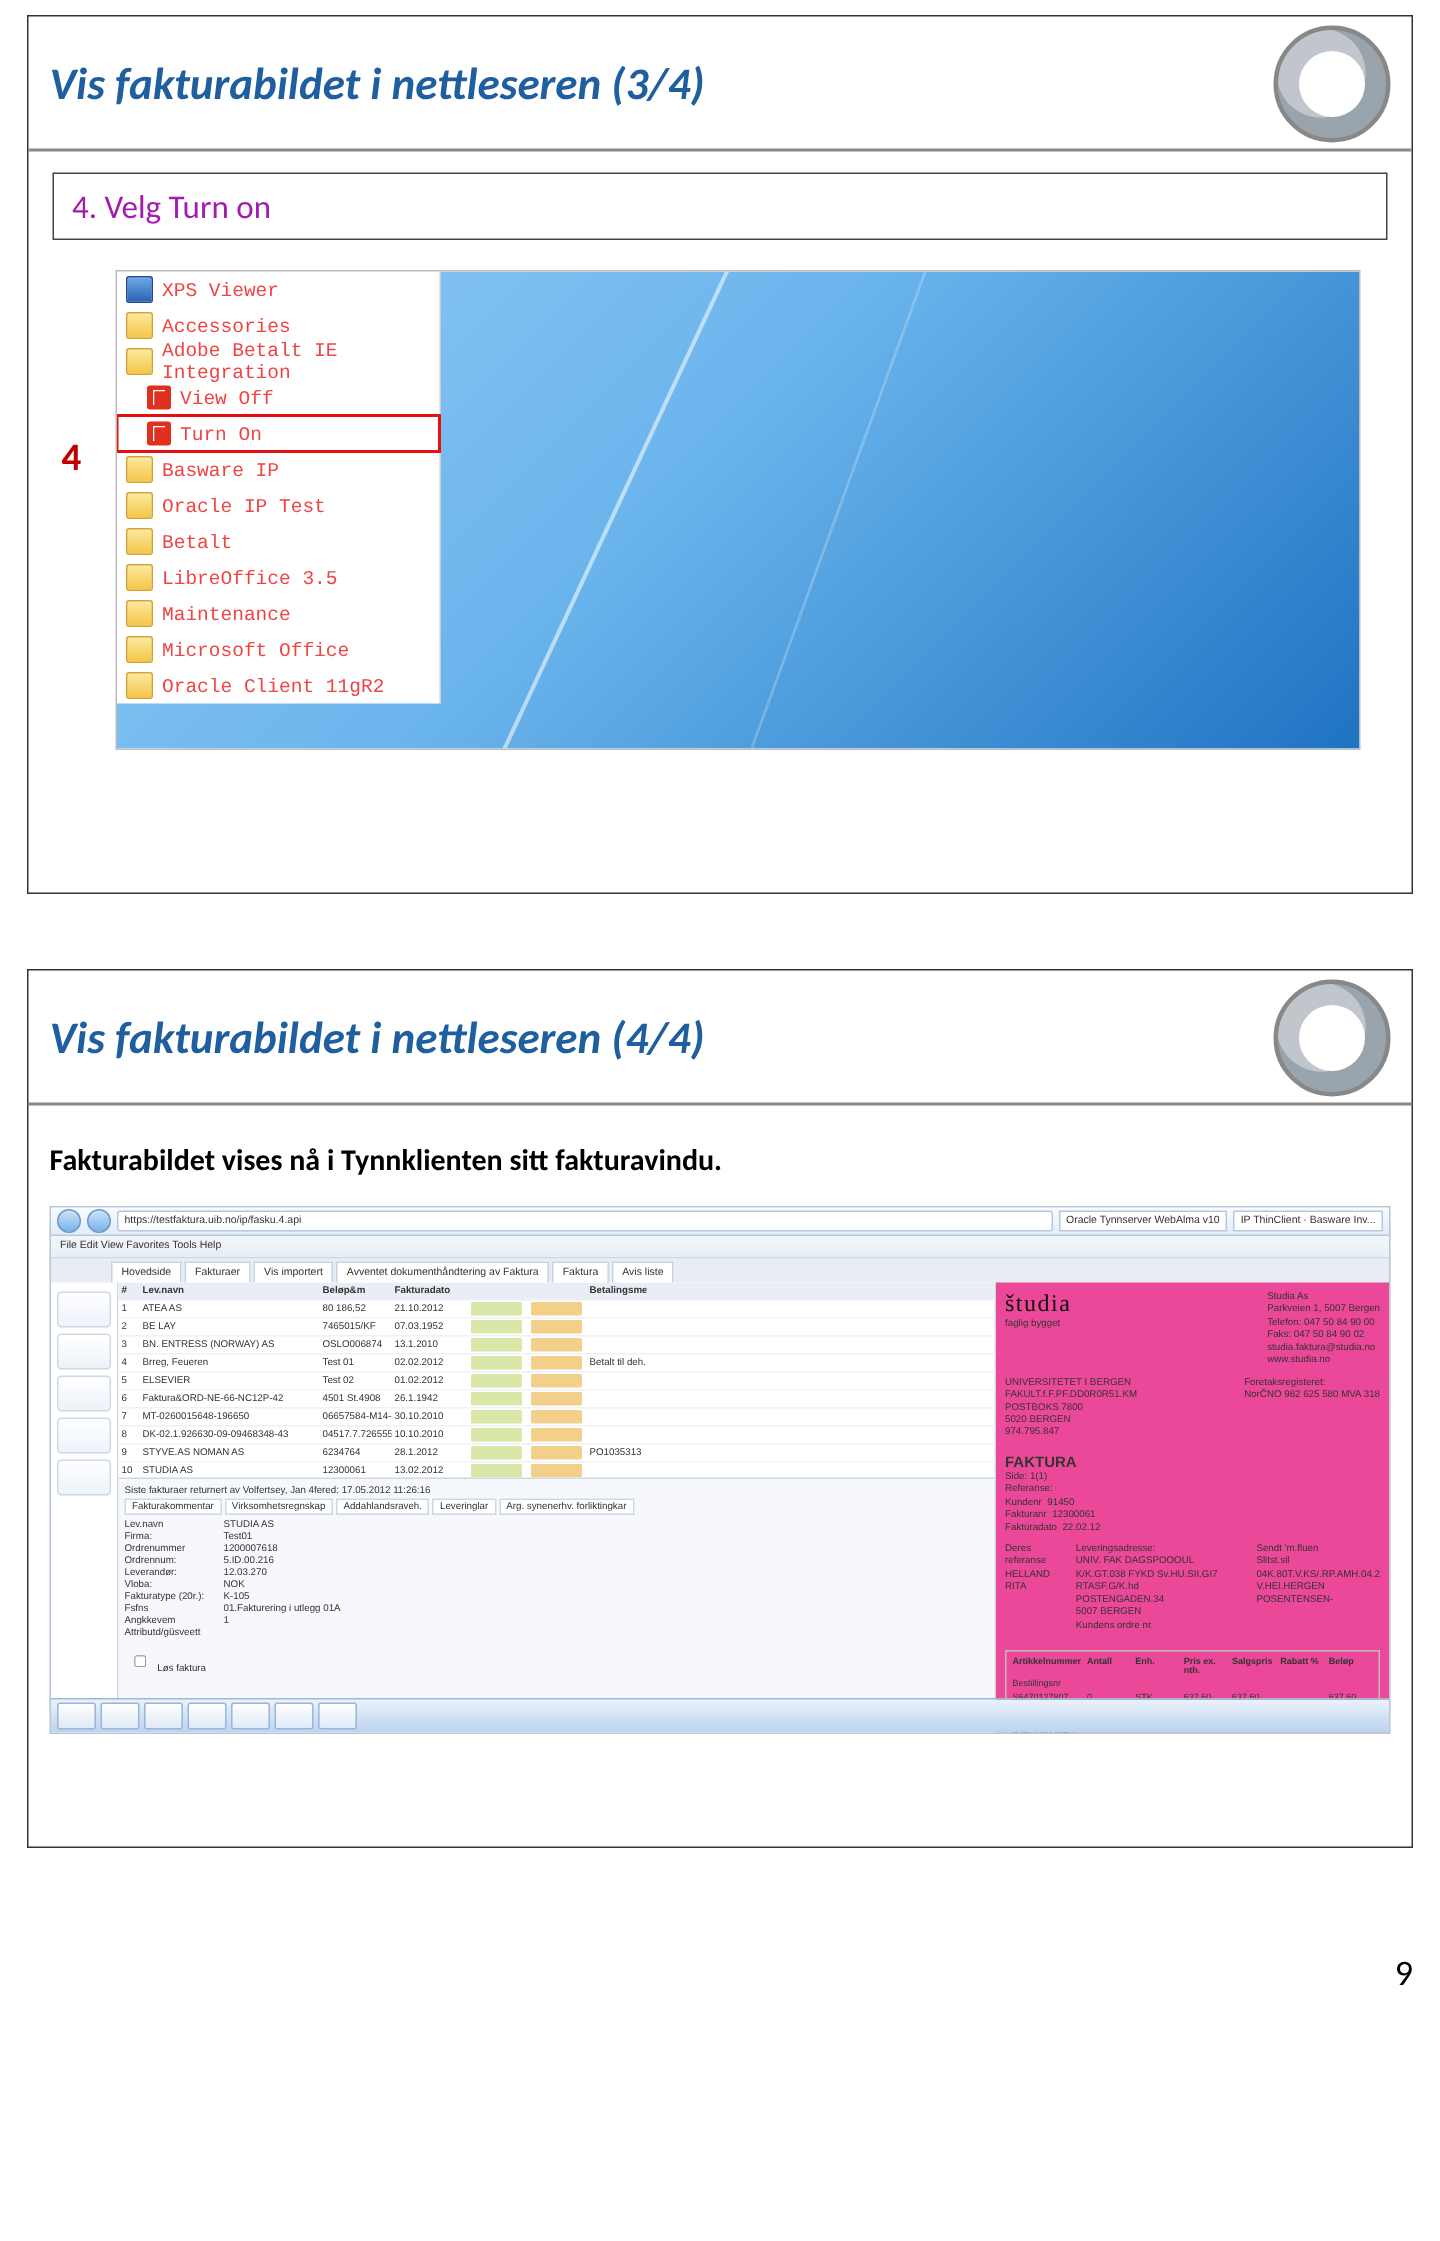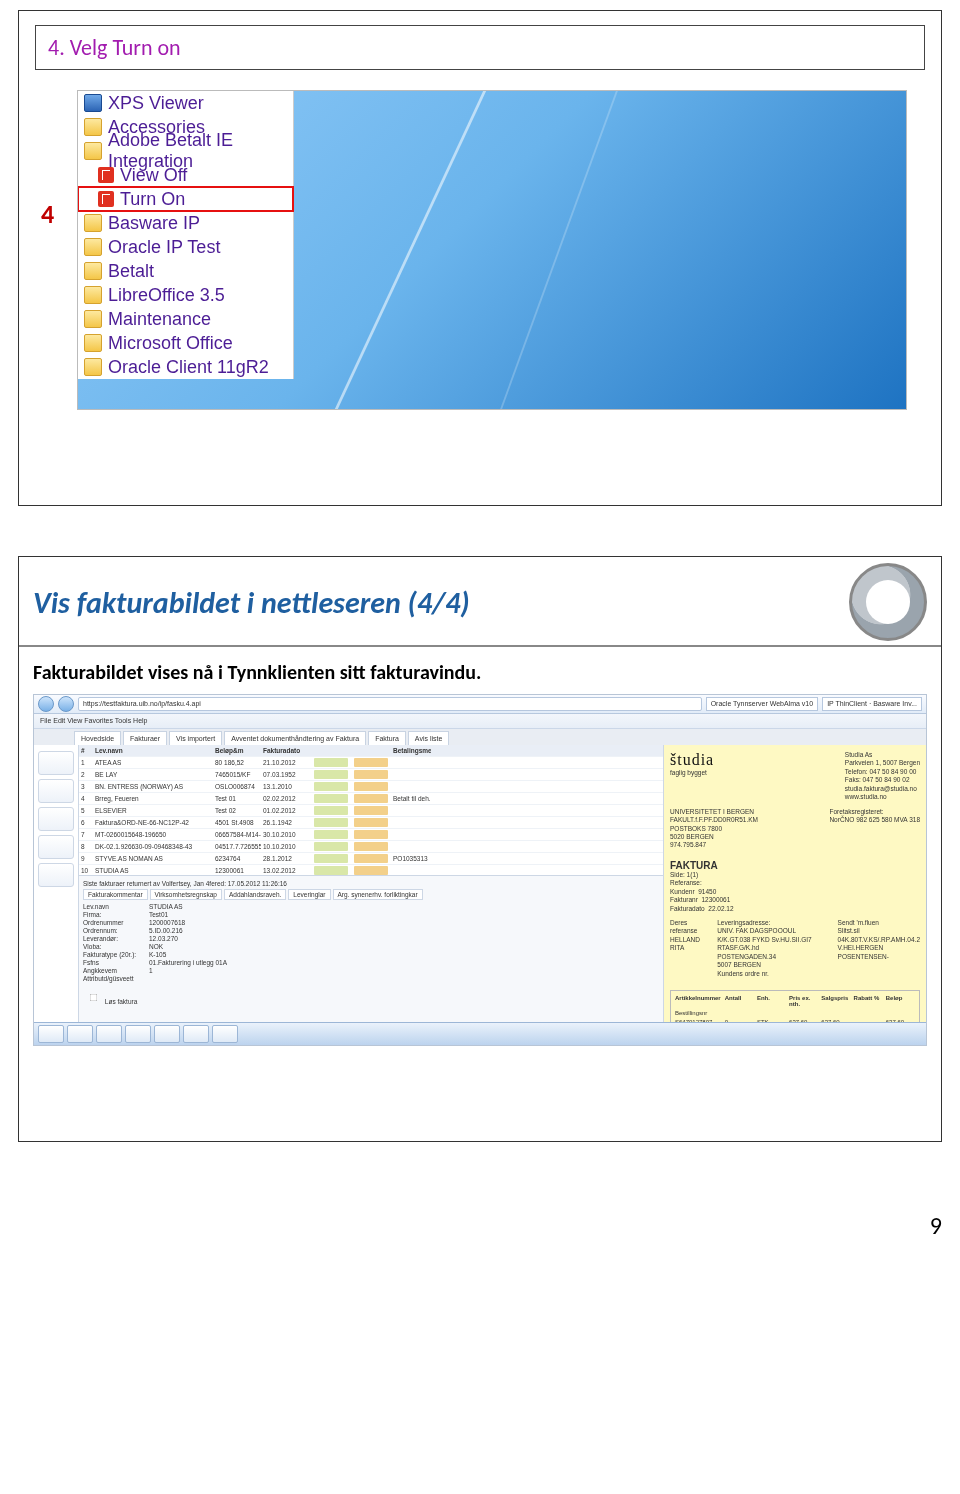--- a/index.html
+++ b/index.html
@@ -15,29 +15,29 @@
   .txtframe{border:1.5px solid #444;padding:8px 12px;margin:6px 2px 10px}
   .txtframe p{margin:0;font-size:22px;color:#a21caf}
   .s1row{position:relative;height:320px;margin-top:20px}
   .step-num{position:absolute;left:8px;top:108px;font-size:26px;font-weight:700;color:#c00000}
   .panel-wrap{position:absolute;left:44px;right:20px;top:0;bottom:0;border:1px solid #bbb;overflow:hidden}
   .sky{position:absolute;inset:0;background:linear-gradient(135deg,#8ec9f7 0%,#6ab4ec 45%,#1e73c2 100%)}
   .sky:before,.sky:after{content:"";position:absolute;background:rgba(255,255,255,.55)}
   .sky:before{left:40%;top:0;width:3px;height:100%;transform:skewX(-25deg)}
   .sky:after{left:58%;top:0;width:2px;height:100%;transform:skewX(-20deg);opacity:.4}
   .menu{position:absolute;left:0;top:0;width:215px;background:#fff;border-right:1px solid #ccc}
-  .menu-item{display:flex;align-items:center;height:24px;padding:0 6px;font-family:Liberation Sans, sans-serif;font-size:18px;color:#4c1d95;gap:6px}
+  .menu-item{display:flex;align-items:center;height:24px;padding:0 6px;font-family:Liberation Mono, monospace;font-size:13px;color:#ef4444;gap:6px}
   .menu-item.highlight{outline:2px solid #e61010;outline-offset:-1px}
   .mi-icon{width:16px;height:16px;flex:0 0 16px;display:inline-block}
   .ic-folder{background:linear-gradient(#fde9a0,#f4c648);border:1px solid #d5a22e;border-radius:2px}
   .ic-xps{background:linear-gradient(#6fa8e8,#2c64b4);border:1px solid #1a4a91;border-radius:2px}
   .ic-pdf{background:#e03020;border-radius:2px;position:relative}
   .ic-pdf:after{content:"";position:absolute;inset:3px 4px;border:1.5px solid #fff;border-right:none;border-bottom:none;border-radius:0 0 6px 0}
   
-  .body2 p{margin:4px 0;font-size:20px;line-height:1.35}
+  .body2 p{margin:16px 0;font-size:20px;line-height:1.35}
   .body2 b{font-weight:700}
   .screenshot{margin-top:8px;background:#eef3f7;border:1px solid #b8c5d6;height:350px;font-family:"Segoe UI",Tahoma,sans-serif;font-size:7px;color:#333;position:relative;overflow:hidden}
   .ss-top{height:18px;background:linear-gradient(#f9fbff,#e2ecf8);border-bottom:1px solid #b7c8de;display:flex;align-items:center;gap:4px;padding:0 4px}
   .rnd{width:14px;height:14px;border-radius:50%;background:linear-gradient(#cde4fb,#7ab1e7);border:1px solid #6a98c9}
   .addr{flex:1;height:12px;background:#fff;border:1px solid #b6c7de;border-radius:2px;padding:0 4px;line-height:12px}
   .tab{height:12px;background:#fff;border:1px solid #b6c7de;padding:0 4px;line-height:12px}
   .ss-menu{height:14px;background:linear-gradient(#f3f6fb,#e7eef7);border-bottom:1px solid #cbd7e8;padding:0 6px;line-height:14px}
   .ss-tabs{height:16px;background:#e9edf3;border-bottom:1px solid #c8d3e2;display:flex;gap:2px;padding:2px 40px 0}
   .ss-tab{height:14px;background:#fff;border:1px solid #c8d3e2;border-bottom:none;padding:0 6px;line-height:13px}
   .ss-main{display:flex;position:absolute;top:50px;left:0;right:0;bottom:0}
@@ -48,38 +48,42 @@
   .gr{display:grid;grid-template-columns:14px 120px 48px 50px 40px 40px 40px;height:11px;line-height:11px;border-bottom:1px solid #eef2f7;font-size:6.5px}
   .gr.hd{background:#e9eef6;font-weight:700}
   .gr>div{padding:0 2px;overflow:hidden;white-space:nowrap}
   .bar{height:9px;margin:1px;border-radius:1px}
   .b1{background:#d9e7a8}
   .b2{background:#f3d08a}
   .detail{flex:1;background:#f6f8fb;padding:4px;font-size:6.5px;overflow:hidden}
   .det-tabs{display:flex;gap:2px;margin-bottom:3px}
   .det-tab{border:1px solid #cdd7e5;background:#fff;padding:1px 4px}
   .det-grid{display:grid;grid-template-columns:60px 1fr;gap:1px 6px}
-  .ss-right{width:250px;background:#fef9c3;padding:6px;font-size:7px;display:flex;flex-direction:column;gap:6px}
+  .ss-right{width:250px;background:#ec4899;padding:6px;font-size:7px;display:flex;flex-direction:column;gap:6px}
   .inv-head{display:flex;justify-content:space-between}
   .brand{font-family:serif;font-size:16px;letter-spacing:1px;color:#111}
   .inv-col{font-size:6.5px;line-height:1.3}
   .inv-title{font-size:10px;font-weight:700;margin-top:4px}
   .inv-box{border:1px solid #bbb;padding:3px;margin-top:6px;font-size:6.5px}
   .inv-tbl{display:grid;grid-template-columns:repeat(7,1fr);gap:1px;font-size:6px}
   .inv-tbl>div{padding:1px}
   .ss-task{position:absolute;left:0;right:0;bottom:0;height:22px;background:linear-gradient(180deg,#eaf2fb,#bcd3ee);border-top:1px solid #9cb6d6;display:flex;align-items:center;gap:3px;padding:0 4px}
   .tk{width:24px;height:16px;border:1px solid #9cb6d6;border-radius:2px;background:linear-gradient(#fff,#dfeaf7)}
   .pagenum{position:absolute;right:18px;bottom:12px;font-size:24px;font-family:Calibri,Arial,sans-serif;color:#000}
 </style>
 </head>
 <body>
 
 <div class="page">
 
   <div class="slide">
+    <div class="slide-header">
+      <div class="title">Vis fakturabildet i nettleseren (3/4)</div>
+      <div class="logo"></div>
+    </div>
     <div class="slide-body">
       <div class="txtframe">
         <p>4. Velg Turn on</p>
       </div>
       <div class="s1row">
         <div class="step-num">4</div>
         <div class="panel-wrap">
           <div class="sky"></div>
           <div class="menu" id="start-menu">
               <div class="menu-item">

